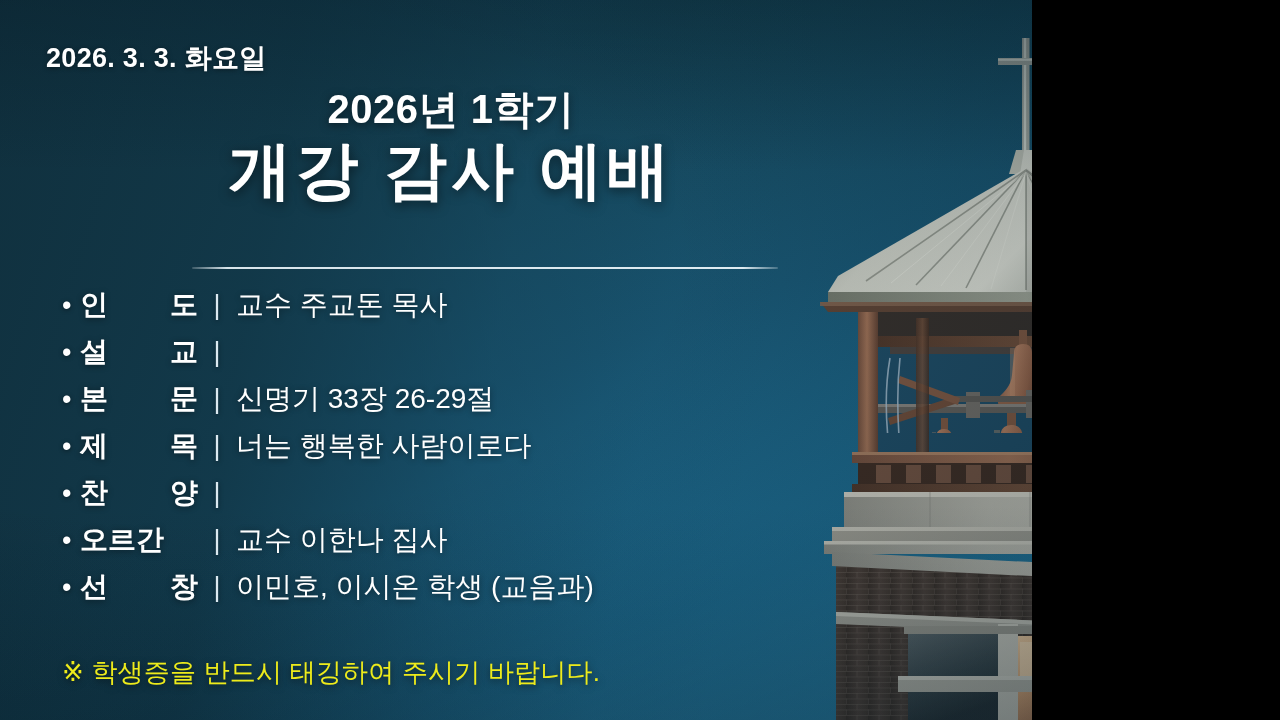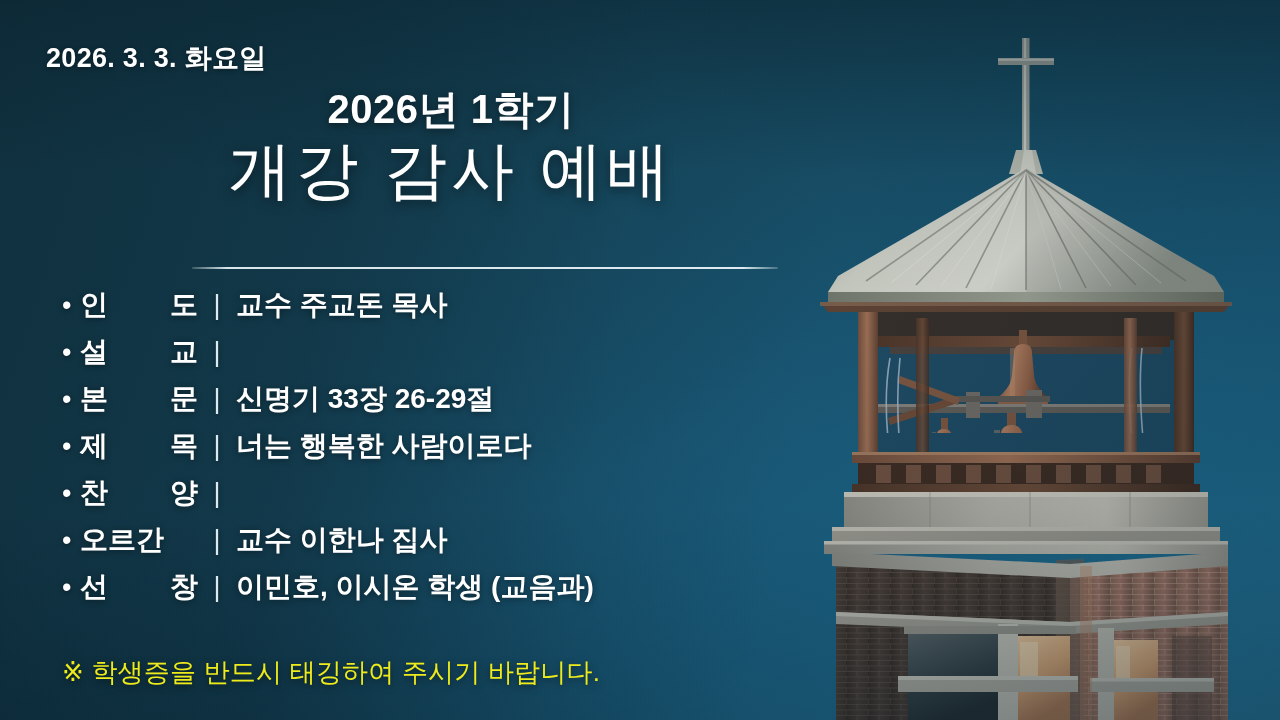--- a/index.html
+++ b/index.html
@@ -7,21 +7,21 @@
     margin: 0;
     padding: 0;
     background: #000;
   }
   body {
     font-family: "Liberation Sans", "DejaVu Sans", sans-serif;
   }
 
   #slide {
     position: relative;
-    width: 1280px;
+    width: 1032px;
     height: 720px;
     overflow: hidden;
     background: #4d7c0f;
   }
 
   
   .bg-base {
     position: absolute;
     inset: 0;
     background:
@@ -91,21 +91,21 @@
     font-size: 40px;
     font-weight: 700;
     color: #ffffff;
     letter-spacing: 0.5px;
     line-height: 1.08;
     text-shadow: 0 2px 9px rgba(0,0,0,0.50);
   }
   .title-main {
     margin-top: 4px;
     font-size: 63px;
-    font-weight: 400;
+    font-weight: 700;
     color: #ffffff;
     letter-spacing: 4px;
     line-height: 1.12;
     text-shadow: 0 3px 12px rgba(0,0,0,0.55);
   }
 
   .divider {
     position: absolute;
     left: 192px;
     top: 267px;
@@ -157,21 +157,21 @@
   .info-sep {
     flex: 0 0 38px;
     text-align: center;
     font-size: 27px;
     font-weight: 400;
     color: #dbe9f0;
     text-shadow: 0 1px 5px rgba(0,0,0,0.45);
   }
   .info-value {
     font-size: 28px;
-    font-weight: 700;
+    font-weight: 400;
     color: #ffffff;
     text-shadow: 0 1px 6px rgba(0,0,0,0.48);
   }
 
   .notice {
     position: absolute;
     left: 62px;
     top: 655px;
     font-size: 26px;
     font-weight: 400;

